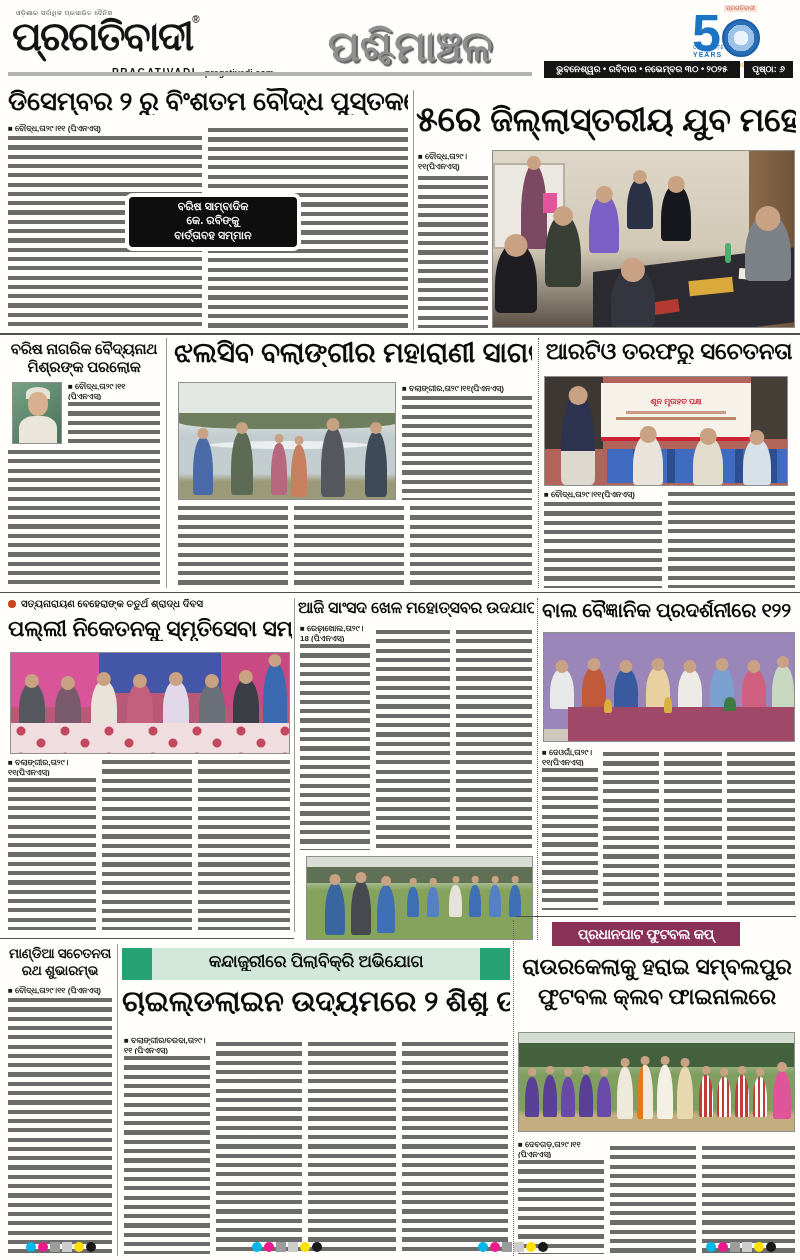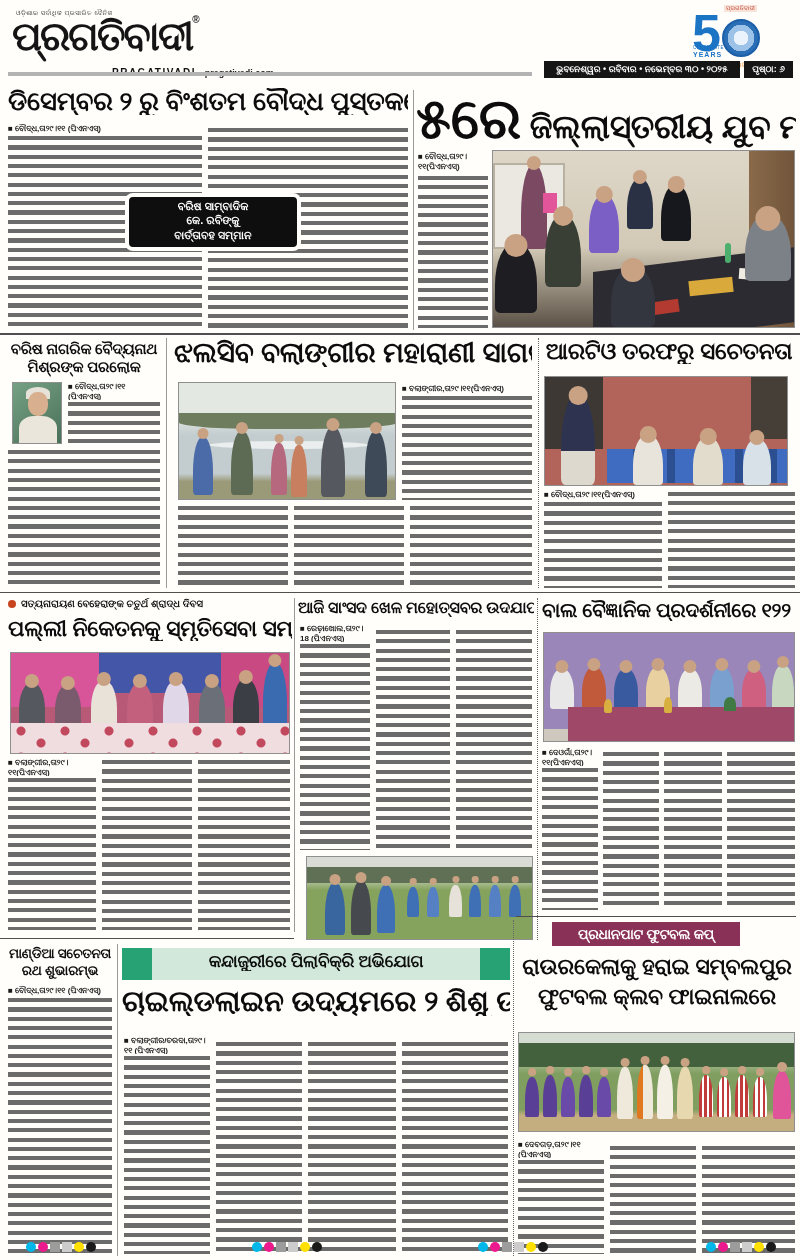--- a/index.html
+++ b/index.html
@@ -27,20 +27,21 @@
 </head>
 <body>
 
 <div class="page">
 
   <div class="abs" style="left:0;top:0;width:800px;height:86px">
     <div class="abs" style="left:16px;top:9px;font-size:6.5px;color:#333;letter-spacing:.5px;white-space:nowrap;overflow:hidden;width:170px">ଓଡ଼ିଶାର ସର୍ବାଧିକ ପ୍ରସାରିତ ଦୈନିକ</div>
     <div class="abs" style="left:12px;top:14px;width:230px;height:48px;font-weight:bold;font-size:40px;letter-spacing:-2px;color:#141414;white-space:nowrap;overflow:hidden"><span>ପ୍ରଗତିବାଦୀ</span><span style="font-size:10px;vertical-align:top">®</span></div>
     <div class="abs" style="left:112px;top:62px;white-space:nowrap"><b style="font-size:10px;letter-spacing:1.5px">PRAGATIVADI</b>&nbsp;&nbsp;<b style="font-size:9px;color:#222">pragativadi.com</b></div>
 
+    <div class="abs hl" style="left:265px;top:24px;width:290px;font-size:43px;color:#8f8f8f;text-align:center;text-shadow:2px 2px 1px #636363">ପଶ୍ଚିମାଞ୍ଚଳ</div>
 
     <div class="abs" style="left:690px;top:5px;width:92px;height:64px">
       <div class="abs" style="left:34px;top:0;font-size:6px;color:#c0392b;background:#f7e3d8;padding:0 2px;white-space:nowrap;overflow:hidden;max-width:56px">ପ୍ରଗତିବାଦୀ</div>
       <div class="abs" style="left:2px;top:2px;font-size:52px;font-weight:bold;color:#1b74c4;line-height:1">5</div>
       <div class="abs" style="left:32px;top:14px;width:38px;height:38px;border-radius:50%;background:radial-gradient(circle at 50% 50%, #eaf2fb 0 30%, #9dc2e8 31% 55%, #2a6fb5 56% 100%);border:2px solid #1b5fa8"></div>
       <div class="abs" style="left:3px;top:40px;font-size:4.5px;letter-spacing:.5px;color:#1b74c4">CELEBRATE</div>
       <div class="abs" style="left:3px;top:46px;font-size:7px;font-weight:bold;letter-spacing:1px;color:#1b74c4">YEARS</div>
       <div class="abs" style="left:18px;top:56px;font-size:7px;color:#e8821e;white-space:nowrap;overflow:hidden;max-width:74px">ସମୟରେ..ଅଗ୍ରଗତିରେ</div>
     </div>
 
@@ -57,21 +58,21 @@
     <div class="abs insetbox" style="left:126px;top:194px;width:174px;height:56px;font-size:11px;line-height:1.3;padding-top:2px">
       <div style="white-space:nowrap;overflow:hidden">ବରିଷ ସାମ୍ବାଦିକ</div>
       <div style="white-space:nowrap;overflow:hidden">କେ. ରବିଙ୍କୁ</div>
       <div style="white-space:nowrap;overflow:hidden">ବାର୍ତ୍ତାବହ ସମ୍ମାନ</div>
     </div>
   </div>
 
   <div class="abs vr" style="left:413px;top:90px;height:240px"></div>
 
   <div>
-    <div class="abs hl center" style="left:416px;top:90px;width:380px;font-size:33px;line-height:58px;height:58px"><span style="font-size:56px">୫ରେ</span><span> ଜିଲ୍ଲାସ୍ତରୀୟ ଯୁବ ମହୋତ୍ସବ</span></div>
+    <div class="abs hl center" style="left:416px;top:90px;width:380px;font-size:33px;line-height:58px;height:58px"><span style="font-size:35px">୫ରେ</span><span> ଜିଲ୍ଲାସ୍ତରୀୟ ଯୁବ ମହୋତ୍ସବ</span></div>
     <div class="abs byline" style="left:418px;top:152px;width:70px;white-space:normal;height:20px">■ ବୌଦ୍ଧ,ତା୨୯।୧୧(ପିଏନଏସ୍)</div>
     <div class="abs tl" style="left:418px;top:176px;width:70px;height:152px"></div>
     <div class="abs photo" style="left:492px;top:150px;width:303px;height:178px;background:linear-gradient(#ded7c8 0%,#d2c9b6 55%,#5c5146 100%)">
       <div class="abs" style="left:0;top:12px;width:72px;height:86px;background:#eae8e1;border:2px solid #b8b0a0"></div>
       <div class="abs" style="left:256px;top:0;width:47px;height:176px;background:linear-gradient(90deg,#8a6a4a,#70543a)"></div>
       <div class="abs nohead" style="left:100px;top:108px;width:210px;height:75px;background:#2c2b31;transform:skewY(-7deg)"></div>
       <div class="abs" style="left:196px;top:128px;width:44px;height:15px;background:#d9a93c;transform:rotate(-6deg)"></div>
       <div class="abs" style="left:246px;top:118px;width:32px;height:11px;background:#efece2;transform:rotate(4deg)"></div>
       <div class="abs" style="left:152px;top:150px;width:34px;height:13px;background:#b33a30;transform:rotate(-8deg)"></div>
       <i class="pp" style="left:28px;top:14px;width:26px;height:84px;background:#7b4a62"></i>
@@ -122,20 +123,25 @@
     <div class="abs tl" style="left:410px;top:506px;width:122px;height:82px"></div>
   </div>
 
   <div class="abs vrd" style="left:538px;top:338px;height:250px"></div>
 
   <div>
     <div class="abs hl center" style="left:542px;top:340px;width:254px;font-size:23px">ଆରଟିଓ ତରଫରୁ ସଚେତନତା</div>
     <div class="abs photo" style="left:544px;top:376px;width:244px;height:110px;background:#b2645a">
       <div class="abs" style="left:0;top:0;width:58px;height:72px;background:#3d3833"></div>
       <div class="abs" style="left:206px;top:0;width:38px;height:62px;background:#463f38"></div>
+      <div class="abs" style="left:56px;top:6px;width:150px;height:58px;background:#f6f2e9;border-bottom:4px solid #cc2233;text-align:center">
+        <div style="margin-top:14px;font-size:8px;font-weight:bold;color:#c41f33;white-space:nowrap;overflow:hidden">ଶୂନ ମୃତାହତ ପକ୍ଷ</div>
+        <div style="margin:4px auto 0;width:100px;height:3px;background:#c98"></div>
+        <div style="margin:3px auto 0;width:120px;height:3px;background:#b86"></div>
+      </div>
       <div class="abs" style="left:62px;top:72px;width:180px;height:34px;background:repeating-linear-gradient(90deg,#3f6cc0 0 26px,#2c4f92 26px 34px)"></div>
       <i class="pp" style="left:16px;top:18px;width:34px;height:90px;background:linear-gradient(#2e3350 0 62%,#ded9ce 62% 100%)"></i>
       <i class="pp" style="left:88px;top:58px;width:30px;height:50px;background:#e8e4dc"></i>
       <i class="pp" style="left:148px;top:60px;width:30px;height:48px;background:#e2dccd"></i>
       <i class="pp" style="left:198px;top:62px;width:28px;height:46px;background:#d8e0e8"></i>
     </div>
     <div class="abs byline" style="left:544px;top:490px;width:120px">■ ବୌଦ୍ଧ,ତା୨୯।୧୧(ପିଏନଏସ୍)</div>
     <div class="abs tl" style="left:544px;top:502px;width:118px;height:86px"></div>
     <div class="abs tl" style="left:668px;top:492px;width:127px;height:96px"></div>
   </div>

